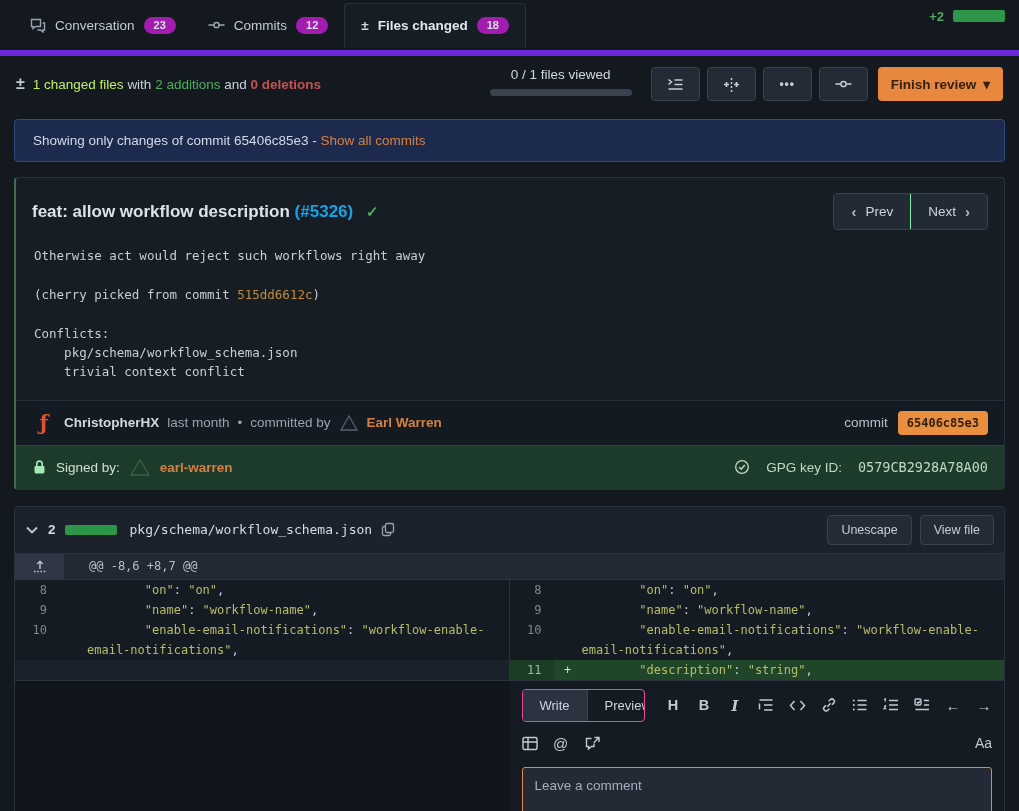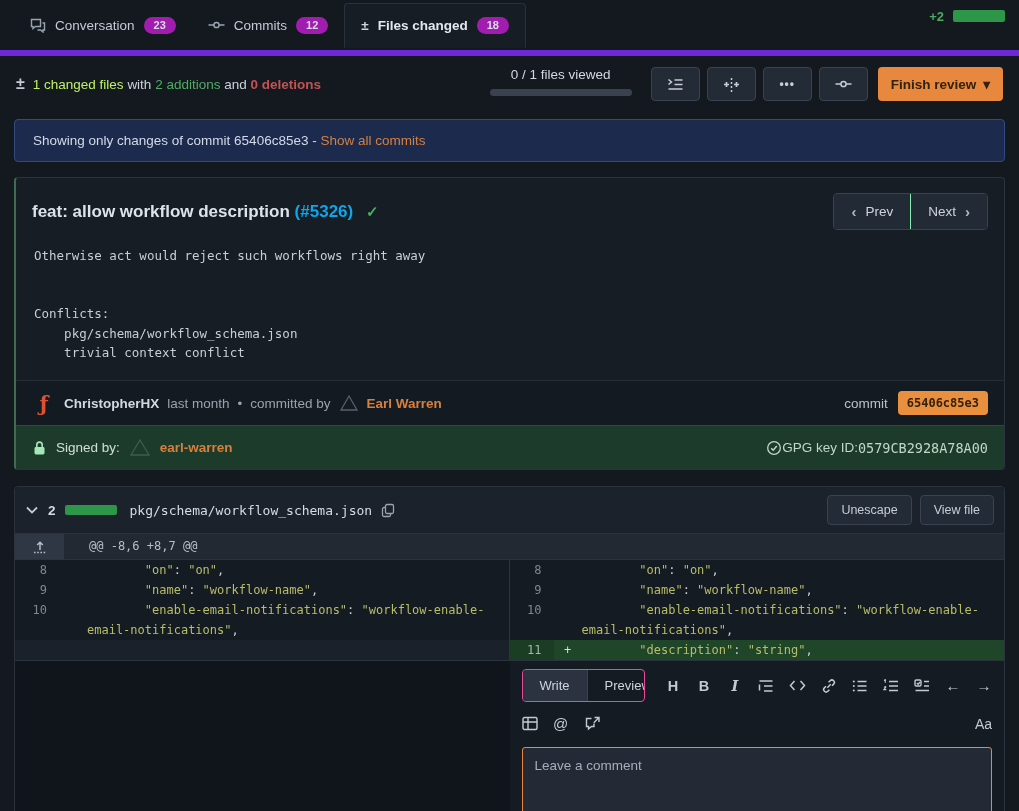--- a/index.html
+++ b/index.html
@@ -58,21 +58,21 @@
   .cm-line { white-space:pre-wrap; min-height:1.2em; line-height:1.55; }
   .cm-line .hash { color:#c08d35; }
   .commit-meta { display:flex; align-items:center; gap:8px; background:#141a22; border-top:1px solid #252d37; padding:10px 16px; color:#99a3ae; font-size:13.5px; }
   .avatar-f { width:24px; height:24px; display:flex; align-items:center; justify-content:center; color:#e0512f; font-weight:800; font-size:21px; font-family:"DejaVu Serif", serif; }
   .author { color:#d2d9e1; font-weight:700; }
   .committer { color:#d6803e; font-weight:700; }
   .commit-hash-wrap { margin-left:auto; display:flex; align-items:center; gap:10px; color:#b9c2cc; }
   .hash-badge { background:#e98f3e; color:#33210b; font-family:"DejaVu Sans Mono", monospace; font-size:12px; font-weight:700; padding:5px 9px; border-radius:4px; cursor:pointer; }
   .signed-row { display:flex; align-items:center; gap:9px; background:#1d3b2a; border-top:1px solid #2a4d37; padding:12px 16px; border-radius:0 0 3px 3px; color:#cfe0d3; }
   .signer { color:#d6803e; font-weight:700; }
-  .gpg-wrap { margin-left:auto; display:flex; align-items:center; gap:0; color:#bfd9c6; }
+  .gpg-wrap { margin-left:auto; display:flex; align-items:center; gap:16px; color:#bfd9c6; }
 
   
   .diff-box { margin:0 14px; border:1px solid #2b333e; border-radius:4px 4px 0 0; background:#151b22; }
   .file-head { display:flex; align-items:center; gap:9px; background:#1b222b; padding:8px 10px; border-radius:4px 4px 0 0; }
   .fh-count { font-weight:700; color:#d5dce4; }
   .fh-bar { width:52px; height:10px; background:#2d9649; border-radius:2px; }
   .fh-path { font-family:"DejaVu Sans Mono", monospace; font-size:13px; color:#d5dce4; margin-left:4px; }
   .fh-btns { margin-left:auto; display:flex; gap:8px; }
   .fh-btn { border:1px solid #39424e; border-radius:4px; background:#232b36; color:#c6cdd6; font-size:12.5px; padding:7px 13px; cursor:pointer; }
   .hunk-row { display:flex; align-items:stretch; background:#222933; border-top:1px solid #2b333e; border-bottom:1px solid #2b333e; height:27px; }
@@ -216,20 +216,21 @@
       </div>
       <div class="pn-btn">
         <span>Next</span>
         <span class="chev">›</span>
       </div>
     </div>
   </div>
   <div class="commit-body" id="commit-body">
       <div class="cm-line">Otherwise act would reject such workflows right away</div>
       <div class="cm-line">&nbsp;</div>
+      <div class="cm-line"><span>(cherry picked from commit </span><span class="hash">515dd6612c</span><span>)</span></div>
       <div class="cm-line">&nbsp;</div>
       <div class="cm-line">Conflicts:</div>
       <div class="cm-line">    pkg/schema/workflow_schema.json</div>
       <div class="cm-line">    trivial context conflict</div>
     </div>
   <div class="commit-meta">
     <span class="avatar-f">ƒ</span>
     <span class="author">ChristopherHX</span>
     <span>last month</span>
     <span>•</span>

